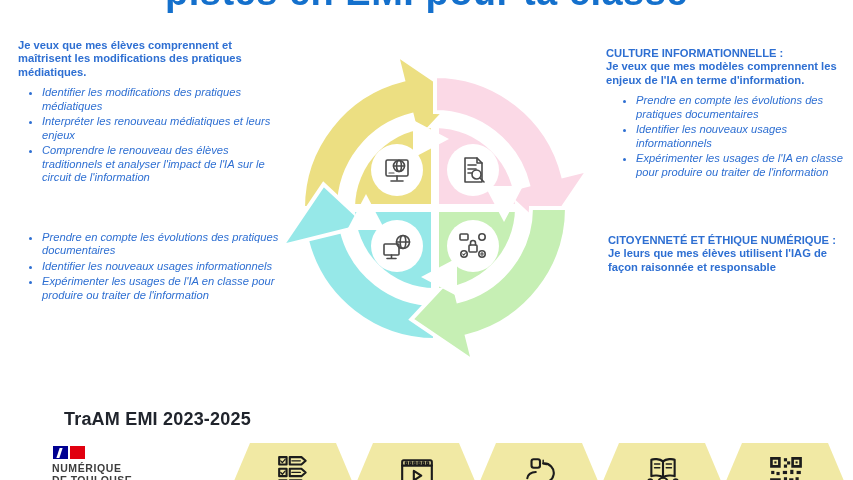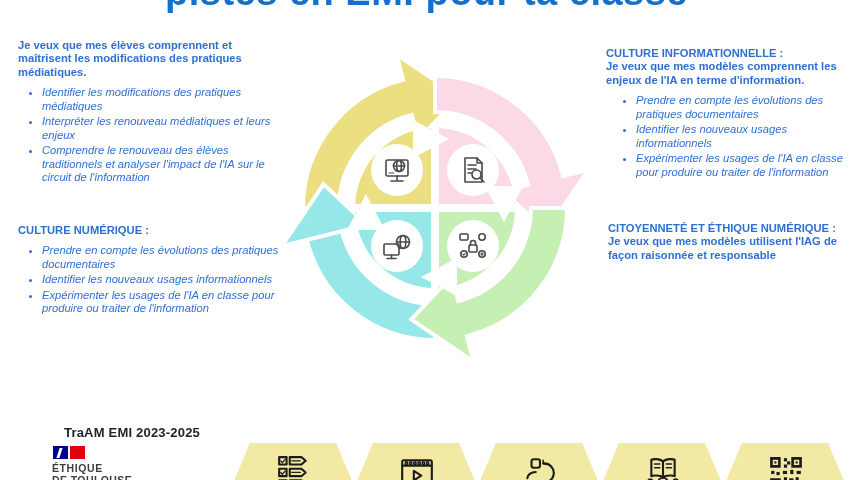--- a/index.html
+++ b/index.html
@@ -10,27 +10,27 @@
     font-size:38px;font-weight:bold;color:var(--c-title);letter-spacing:.5px;line-height:1;}
   
   .qblock{position:absolute;color:var(--c-text);font-size:11.2px;line-height:1.2;}
   .qblock .qhead{font-weight:bold;}
   .qblock .qintro{font-weight:bold;}
   .qblock ul{margin:7px 0 0 0;padding-left:24px;font-weight:500;font-style:italic;}
   .qblock li{margin-bottom:2px;}
   .q-tl{left:18px;top:39px;width:258px;}
   .q-tr{left:606px;top:47px;width:238px;}
   .q-bl{left:18px;top:224px;width:264px;}
-  .q-br{left:608px;top:222px;width:245px;}
+  .q-br{left:608px;top:234px;width:245px;}
   .q-tr ul,.q-br ul{padding-left:30px;}
   
   .cycle{position:absolute;left:255px;top:18px;}
   
-  .program{position:absolute;left:64px;top:409px;font-size:13px;font-weight:bold;
-    color:var(--c-dark);letter-spacing:.2px;margin-top:16px;}
+  .program{position:absolute;left:64px;top:409px;font-size:18px;font-weight:bold;
+    color:var(--c-dark);letter-spacing:.2px;}
   .logo{position:absolute;left:52px;top:446px;width:130px;}
   .flag{display:flex;gap:2px;height:13px;margin-left:1px;}
   .flag .b{width:15px;height:13px;background:#000091;position:relative;overflow:hidden;}
   .flag .b i{position:absolute;left:5px;top:2px;width:3px;height:10px;background:#fff;transform:skewX(-18deg);}
   .flag .r{width:15px;height:13px;background:#e1000f;}
   .logo .l1{margin-top:3px;font-size:10.5px;font-weight:bold;color:#3d3d3d;letter-spacing:.6px;}
   .logo .l2{font-size:10.5px;font-weight:bold;color:#3d3d3d;letter-spacing:.4px;}
   
   .pennant{position:absolute;top:443px;width:118px;height:76px;background:var(--c-banner);
     clip-path:polygon(16px 0,102px 0,118px 38px,102px 76px,16px 76px,0 38px);}
@@ -58,31 +58,30 @@
     <div class="qhead">CULTURE INFORMATIONNELLE :</div>
     <div class="qintro">Je veux que mes modèles comprennent les enjeux de l'IA en terme d'information.</div>
     <ul>
         <li>Prendre en compte les évolutions des pratiques documentaires</li>
         <li>Identifier les nouveaux usages informationnels</li>
         <li>Expérimenter les usages de l'IA en classe pour produire ou traiter de l'information</li>
       </ul>
   </div>
 
   <div class="qblock q-bl">
-    <div class="qhead">CULTURE NUMÉRIQUE :</div>
     <ul>
         <li>Prendre en compte les évolutions des pratiques documentaires</li>
         <li>Identifier les nouveaux usages informationnels</li>
         <li>Expérimenter les usages de l'IA en classe pour produire ou traiter de l'information</li>
       </ul>
   </div>
 
   <div class="qblock q-br">
     <div class="qhead">CITOYENNETÉ ET ÉTHIQUE NUMÉRIQUE :</div>
-    <div class="qintro">Je veux que mes modèles utilisent l'IAG de façon raisonnée et responsable</div>
+    <div class="qintro">Je leurs que mes élèves utilisent l'IAG de façon raisonnée et responsable</div>
   </div>
 
   <svg class="cycle" width="360" height="380" viewBox="-180 -190 360 380">
 
     <g transform="rotate(270)">
       <path style="fill:var(--c-cyan)" stroke="#fff" stroke-width="4" d="M -132 0 A 132 132 0 0 1 -31.9 -128.1 L -38.2 -153.3 L 23.7 -111.5 L -16.9 -67.9 L -23.2 -93.1 A 96 96 0 0 0 -96 0 Z"></path>
     </g>
     <g>
       <path style="fill:var(--c-yellow)" stroke="#fff" stroke-width="4" d="M -132 0 A 132 132 0 0 1 -31.9 -128.1 L -38.2 -153.3 L 23.7 -111.5 L -16.9 -67.9 L -23.2 -93.1 A 96 96 0 0 0 -96 0 Z"></path>
     </g>
@@ -165,21 +164,21 @@
 
   <div class="program">TraAM EMI 2023-2025</div>
 
   <div class="logo">
     <div class="flag">
       <span class="b">
           <i></i>
         </span>
         <span class="r"></span>
     </div>
-    <div class="l1">ÉTHIQUE</div>
+    <div class="l1">NUMÉRIQUE</div>
     <div class="l2">DE TOULOUSE</div>
   </div>
 
   <div class="pennant p1">
     <svg width="36" height="36" viewBox="0 0 34 34">
       <g class="ic">
         <rect x="3" y="2" width="7" height="7"></rect>
           <path d="M4.5 5.5 l1.5 1.7 l2.6 -3" stroke-width="1.2"></path>
         <path d="M13 2 h11 l4 3.5 l-4 3.5 h-11 z"></path>
           <line x1="15" y1="5.5" x2="23" y2="5.5" stroke-width="1.2"></line>

